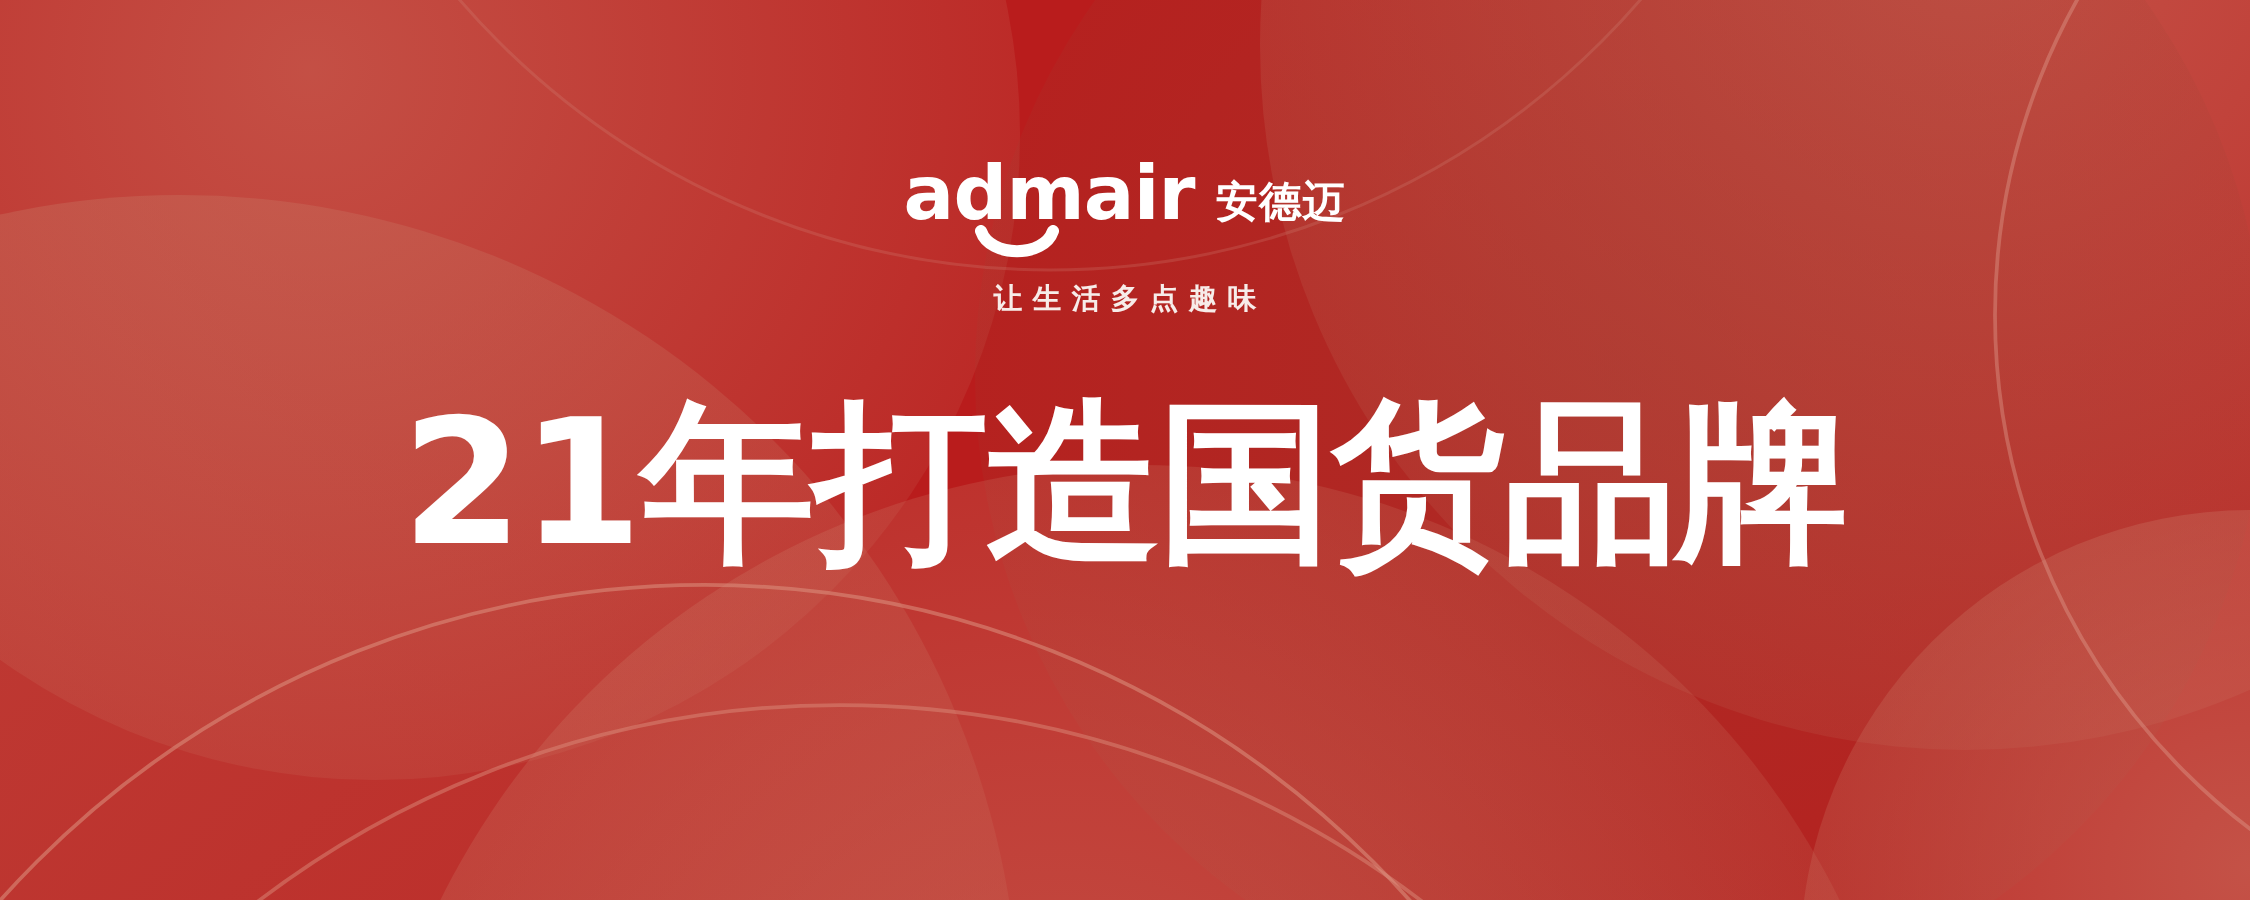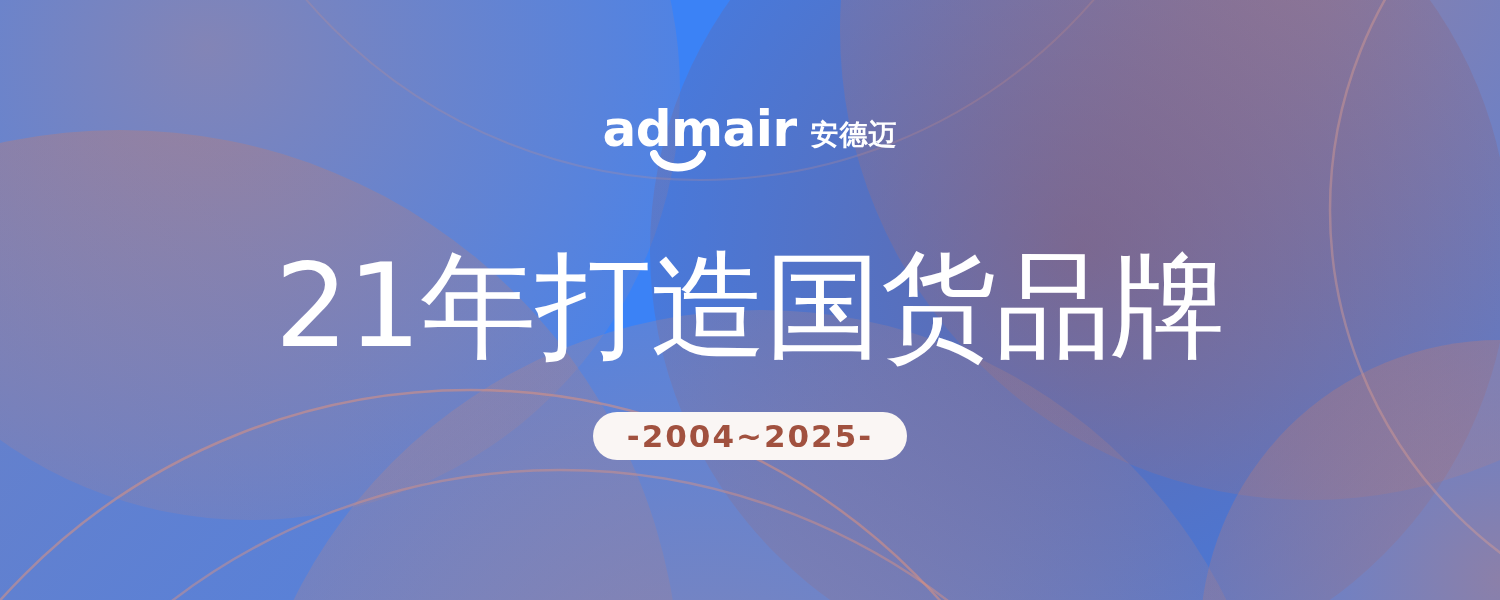--- a/index.html
+++ b/index.html
@@ -9,21 +9,21 @@
   }
   body {
     font-family: "Liberation Sans", sans-serif;
   }
 
   .banner {
     position: relative;
     width: 1500px;
     height: 600px;
     overflow: hidden;
-    background: #3b82f6;
+    background: #b91c1c;
   }
 
   
   .bg-base {
     position: absolute;
     inset: 0;
     background:
       linear-gradient(118deg,
         #a94e3d 0%,
         #b05341 18%,
@@ -106,28 +106,28 @@
     font-size: 19px;
     font-weight: 700;
     letter-spacing: 7px;
     text-indent: 7px;
     font-family: "DejaVu Sans", sans-serif;
   }
 
   
   .headline {
     position: absolute;
-    top: 248px;
+    top: 265px;
     left: 0;
     right: 0;
     text-align: center;
     color: #ffffff;
     font-size: 116px;
     line-height: 1.0;
-    font-weight: 400;
+    font-weight: 700;
     letter-spacing: -1px;
     font-family: "DejaVu Sans", sans-serif;
     white-space: nowrap;
   }
 
   
   .pill-row {
     position: absolute;
     top: 412px;
     left: 0;
@@ -207,21 +207,19 @@
         <span class="logo-word">admair</span>
         <span class="logo-smile">
           <svg viewBox="0 0 56 26" aria-hidden="true">
             <path d="M4 4 C 10 22, 46 22, 52 4" fill="none" stroke="#ffffff" stroke-width="8" stroke-linecap="round"></path>
           </svg>
         </span>
         <span class="logo-cn">安德迈</span>
       </div>
     </div>
 
+    <div class="tagline">让生活多点趣味</div>
 
     <div class="headline">21年打造国货品牌</div>
 
-    <div class="pill-row">
-      <span class="year-pill">-2004~2025-</span>
-    </div>
 
   </div>
 </div>
 
 </body></html>

